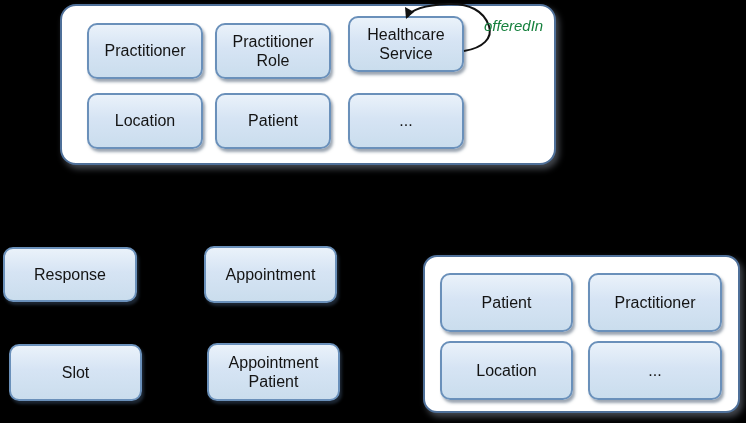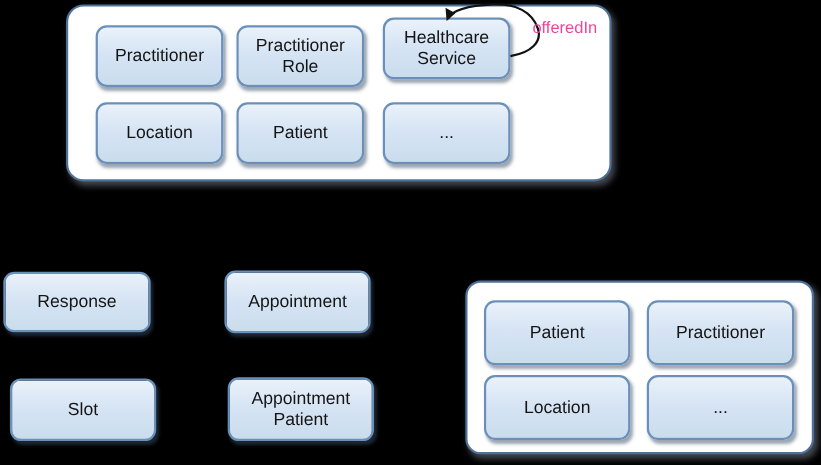--- a/index.html
+++ b/index.html
@@ -34,21 +34,22 @@
     text-align: center;
     font-size: 16px;
     line-height: 1.2;
     color: #141414;
     box-shadow: 2px 3px 3px rgba(55,75,100,0.5);
   }
   .loop-label {
     position: absolute;
     left: 484px; top: 17px;
     font-size: 15px;
-    color: #ec4899;
+    color: #15803d;
+    font-style: italic;
   }
   .arrow-overlay {
     position: absolute;
     left: 0; top: 0;
     width: 746px; height: 423px;
     pointer-events: none;
   }
   
   .panel-top        { left: 60px;  top: 4px;   width: 496px; height: 161px; }
   .n-practitioner   { left: 87px;  top: 23px;  width: 116px; height: 56px; }

